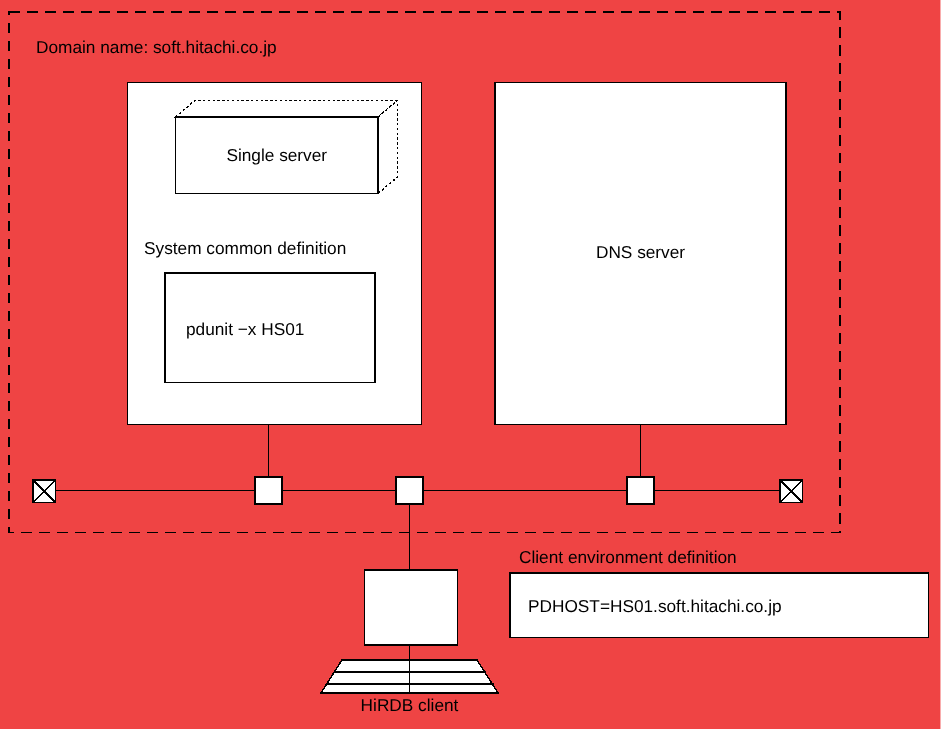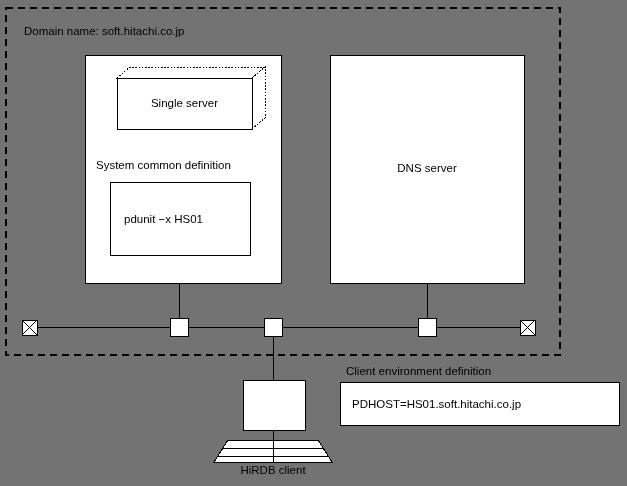--- a/index.html
+++ b/index.html
@@ -8,21 +8,21 @@
     background: #ffffff;
   }
   body {
     font-family: "Liberation Sans", sans-serif;
     color: #000000;
   }
   #stage {
     position: relative;
     width: 627px;
     height: 486px;
-    background: #737373;
+    background: #ef4444;
     overflow: hidden;
   }
   svg.diagram {
     position: absolute;
     left: 0;
     top: 0;
     width: 627px;
     height: 486px;
   }
   .lbl {

